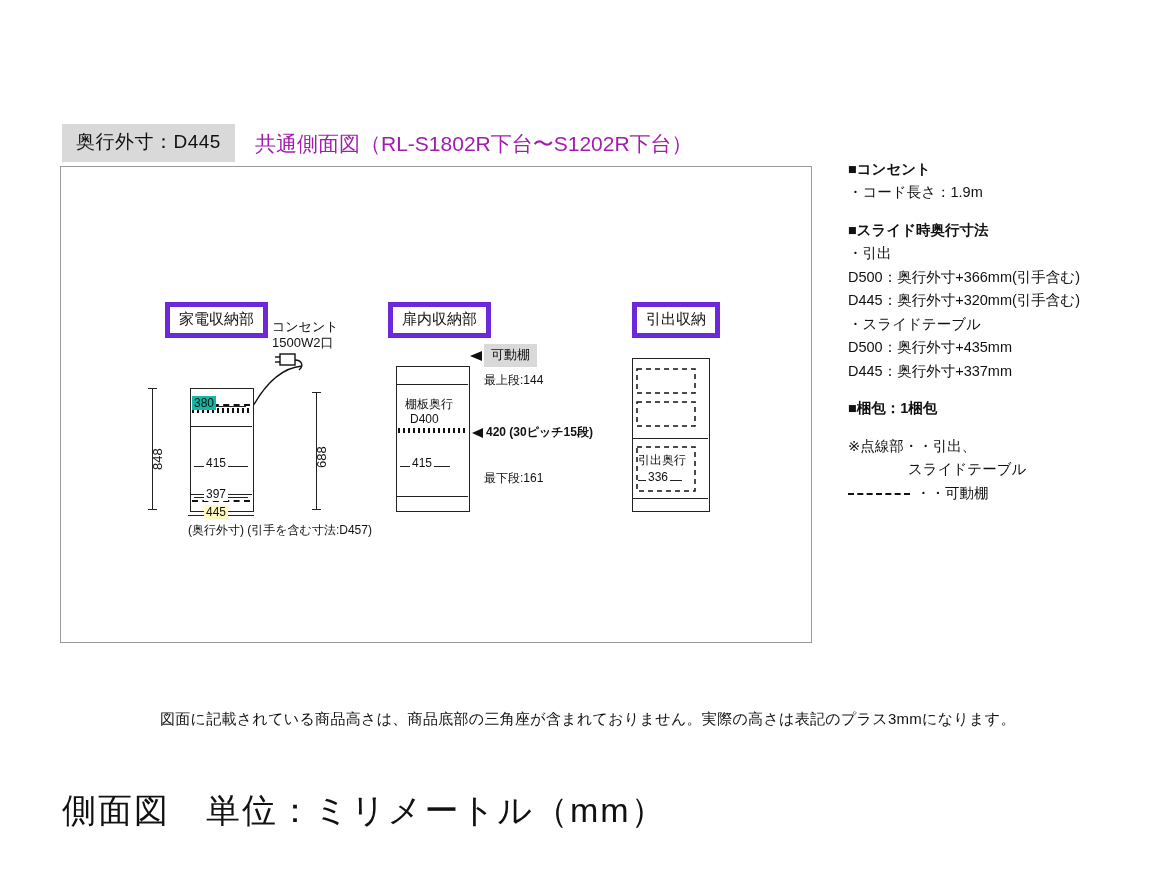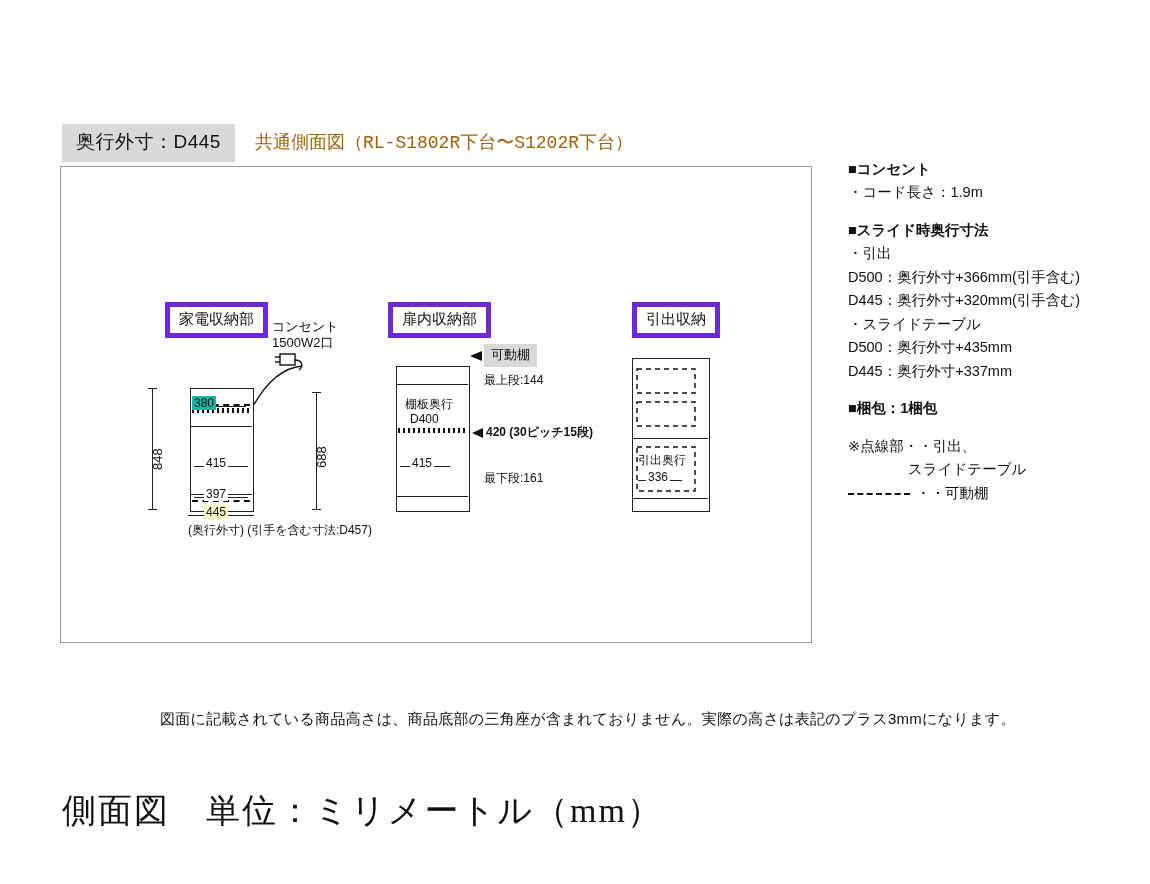--- a/index.html
+++ b/index.html
@@ -18,21 +18,21 @@
     position:absolute;left:62px;top:124px;
     background:#d9d9d9;
     padding:5px 14px 7px 14px;
     font-size:19px;
     letter-spacing:0.5px;
     color:#111;
     white-space:nowrap;
   }
   .side-title{
     position:absolute;left:255px;top:130px;
-    font-size:18px;color:#a16207;white-space:nowrap;font-family:Liberation Mono, monospace;
+    font-size:21px;color:#a21caf;white-space:nowrap;
   }
 
   
   .frame{
     position:absolute;left:60px;top:166px;width:750px;height:475px;
     border:1px solid #9a9a9a;background:#fff;
   }
 
   
   .cap{
@@ -111,21 +111,21 @@
     vertical-align:middle;margin-right:6px;
   }
 
   
   .note{
     position:absolute;left:160px;top:710px;width:950px;
     font-size:15px;color:#111;letter-spacing:0.3px;white-space:nowrap;
   }
   .bigtitle{
     position:absolute;left:62px;top:788px;
-    font-size:34px;color:#111;letter-spacing:2px;white-space:nowrap;font-family:Liberation Serif, serif;
+    font-size:34px;color:#111;letter-spacing:2px;white-space:nowrap;
   }
 </style>
 </head>
 <body>
 
 <div class="page">
 
   <div class="depth-badge">奥行外寸：D445</div>
   <div class="side-title">共通側面図（RL-S1802R下台〜S1202R下台）</div>
 

